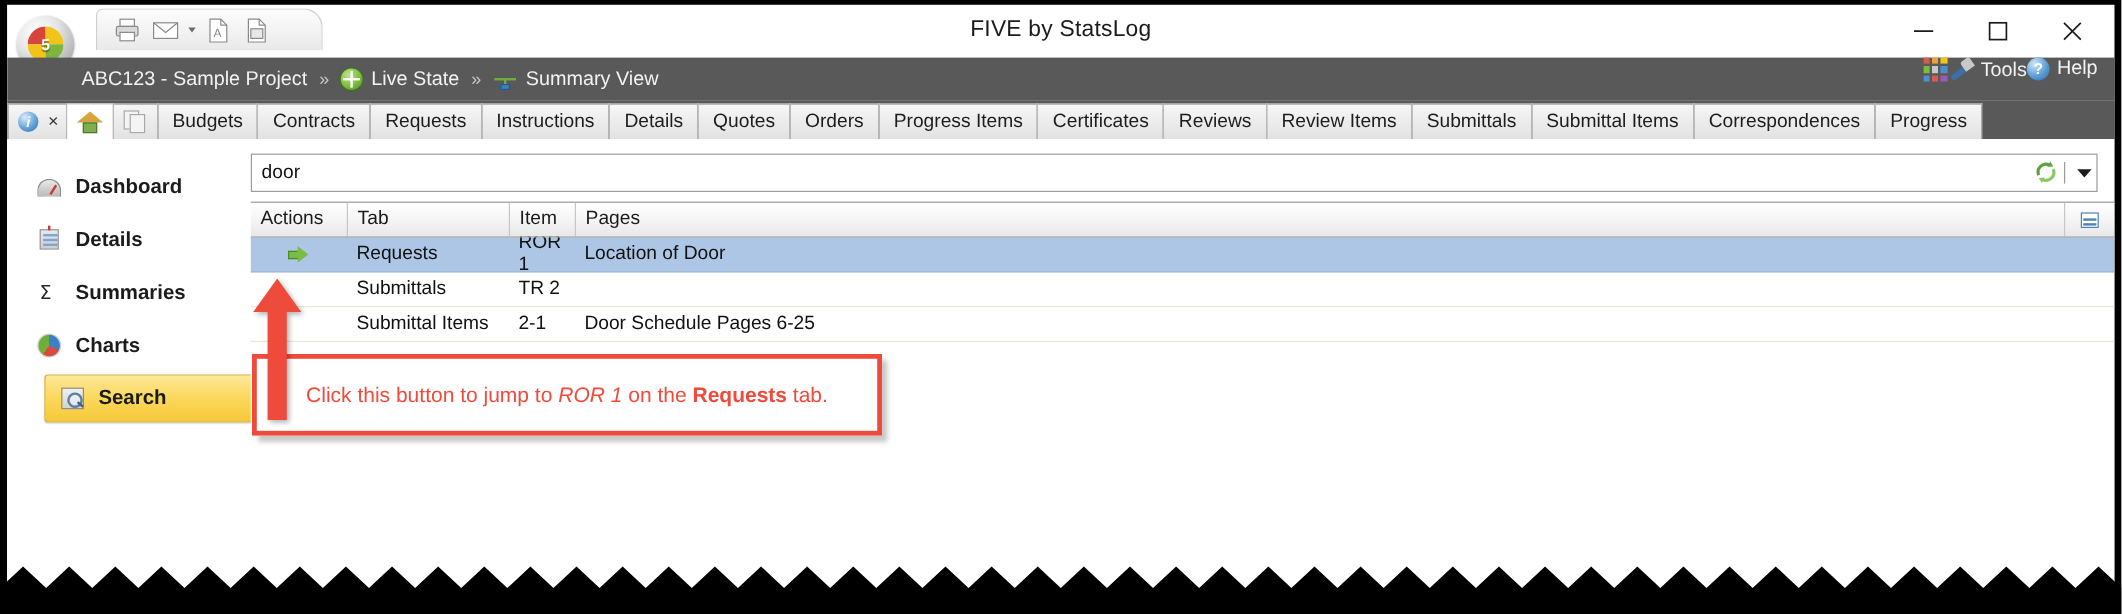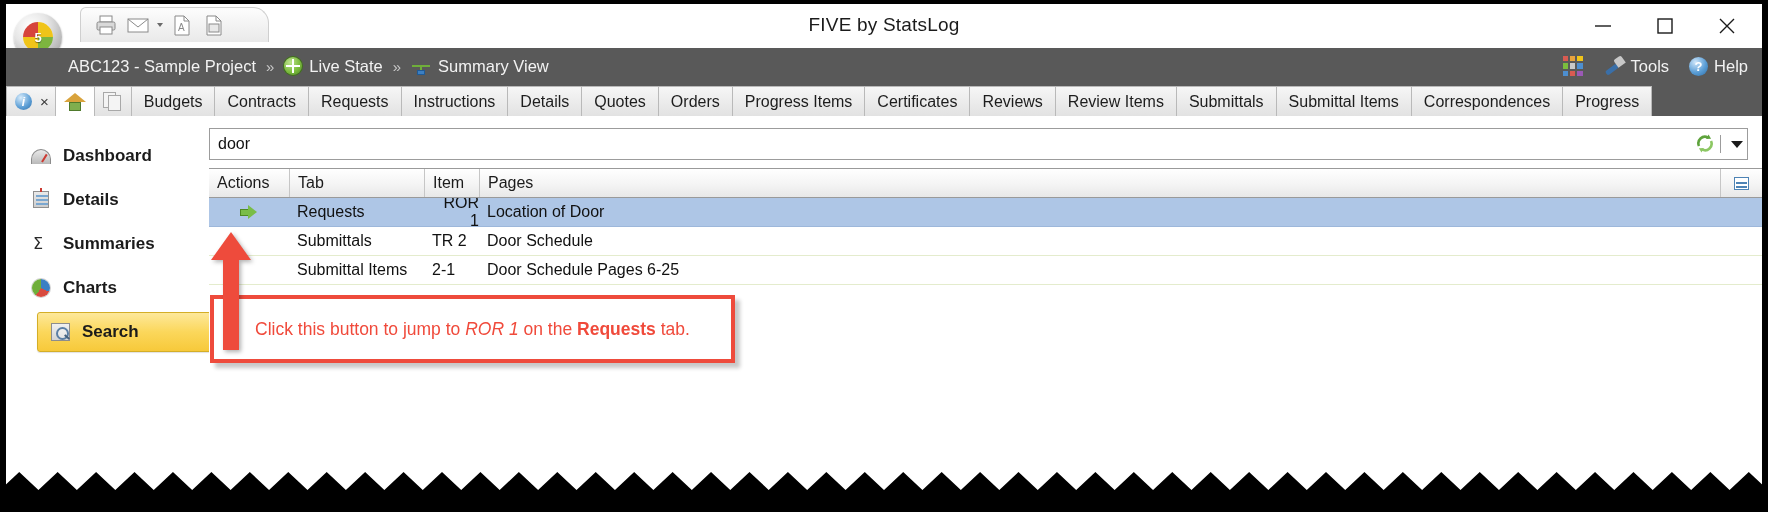--- a/index.html
+++ b/index.html
@@ -131,21 +131,21 @@
 
   .ico-summary {
     width: 20px; height: 18px; position: relative;
   }
   .ico-sbar { position: absolute; left: 1px; top: 8px; width: 18px; height: 2px; background: #6fae3a; }
   .ico-sstem { position: absolute; left: 9px; top: 8px; width: 2px; height: 6px; background: #6fae3a; }
   .ico-sbox { position: absolute; left: 6px; top: 13px; width: 8px; height: 5px; background: #3d7fc1; border: 1px solid #1f5a96; }
 
   .rightcluster {
     position: absolute; right: 14px; top: 0; height: 36px;
-    display: flex; align-items: center; gap: 20px;
+    display: flex; align-items: flex-start; gap: 0;
     color: #f2f2f2; font-size: 16.5px;
   }
   .grid-icon { width: 20px; height: 20px; display: grid;
                grid-template-columns: repeat(3,1fr); grid-template-rows: repeat(3,1fr); gap: 2px; }
   .grid-icon span { display: block; }
   .tools-link, .help-link { display: flex; align-items: center; gap: 6px; }
   .wrench {
     width: 22px; height: 20px; position: relative;
   }
   .wrench::before {
@@ -337,21 +337,21 @@
   }
   .sb-caret::after {
     content: ""; width: 0; height: 0;
     border-left: 6px solid transparent;
     border-right: 6px solid transparent;
     border-top: 7px solid #1b1b1b;
   }
 
   
   .tablewrap {
-    position: absolute; left: 0; top: 52px; right: 0; bottom: 0; text-align: right;
+    position: absolute; left: 0; top: 52px; right: 0; bottom: 0;
   }
   .thead {
     display: flex; align-items: stretch;
     height: 30px;
     background: linear-gradient(to bottom,#ffffff 0%,#f4f4f4 55%,#e8e8e8 100%);
     border-top: 1px solid #9a9a9a;
     border-bottom: 1px solid #9a9a9a;
     position: relative;
   }
   .th {
@@ -680,21 +680,20 @@
             </div>
             <div class="td c-tab">Requests</div>
             <div class="td c-item">ROR 1</div>
             <div class="td c-title">Location of Door</div>
           </div>
 
           <div class="trow">
             <div class="td c-actions"></div>
             <div class="td c-tab">Submittals</div>
             <div class="td c-item">TR 2</div>
-            <div class="td c-title">Door Schedule</div>
           </div>
 
           <div class="trow">
             <div class="td c-actions"></div>
             <div class="td c-tab">Submittal Items</div>
             <div class="td c-item">2-1</div>
             <div class="td c-title">Door Schedule Pages 6-25</div>
           </div>
         </div>
 

